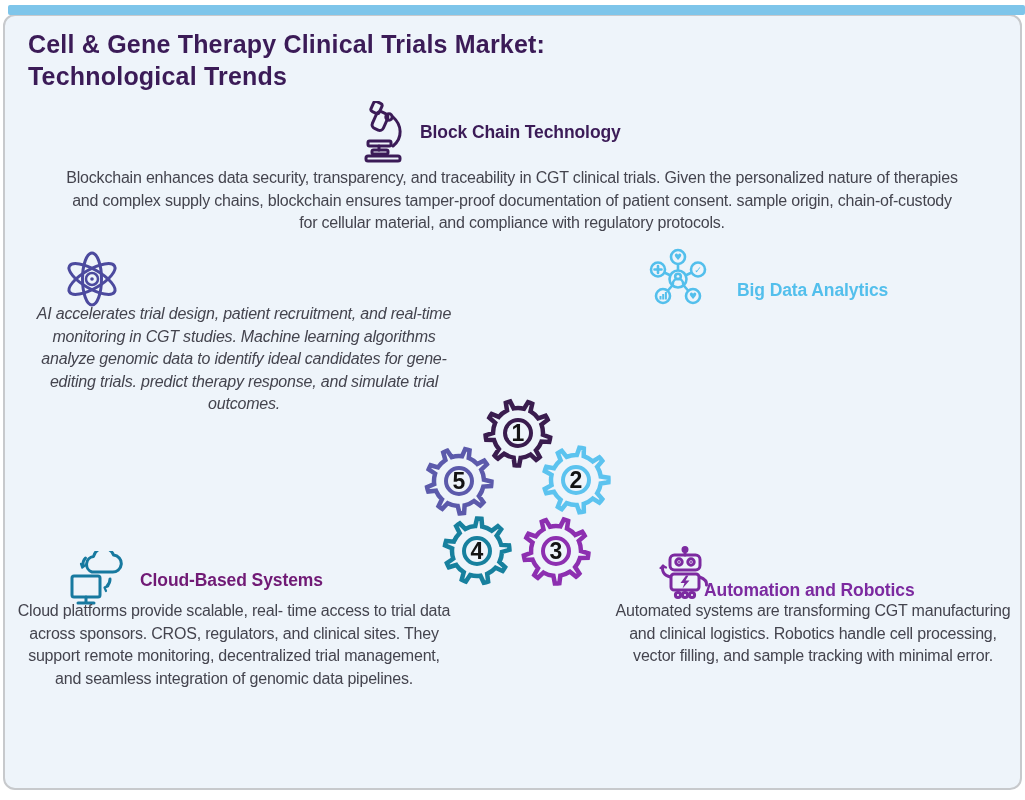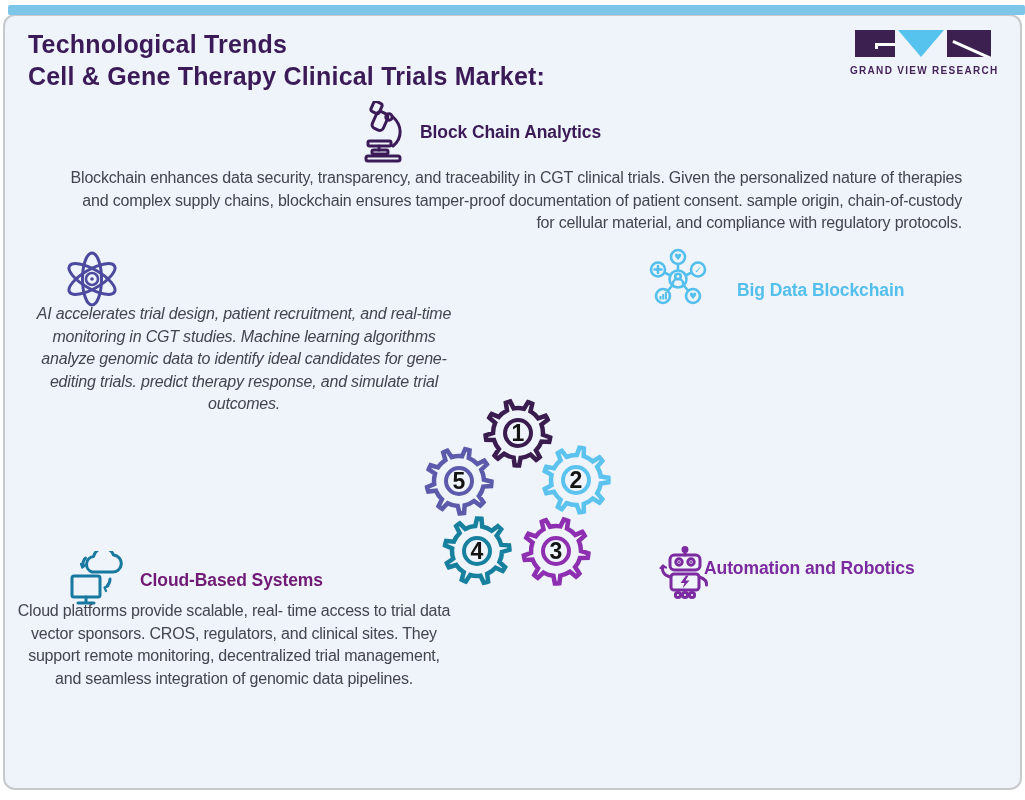--- a/index.html
+++ b/index.html
@@ -33,25 +33,25 @@
   .logo-tri { width:0; height:0; border-left:23px solid transparent; border-right:23px solid transparent;
               border-top:27px solid #56C2EE; }
   .logo-text { margin-top:7px; font-size:10px; font-weight:bold; letter-spacing:1.3px;
                color:#45245A; white-space:nowrap; }
   
   .sec-title { position:absolute; font-weight:bold; font-size:17.5px; z-index:2; letter-spacing:-0.1px; }
   .t-blockchain { left:420px; top:122px; color:#3B1B57; }
   .t-ai         { left:127px; top:274px; color:#4C4A9E; }
   .t-bigdata    { left:737px; top:280px; color:#53BFEC; }
   .t-cloud      { left:140px; top:570px; color:#701a75; }
-  .t-automation { left:704px; top:558px; color:#7C2AA0; }
+  .t-automation { left:704px; top:580px; color:#7C2AA0; }
   
   .sec-text { position:absolute; color:#44444E; font-size:16px; line-height:22.5px;
               text-align:center; letter-spacing:-0.2px; z-index:2; }
-  .x-blockchain { left:62px;  top:167px; width:900px;text-align:right; }
+  .x-blockchain { left:62px;  top:167px; width:900px; }
   .x-ai         { left:32px;  top:303px; width:424px;font-style:italic; }
   .x-bigdata    { left:604px; top:310px; width:416px; }
   .x-cloud      { left:13px;  top:600px; width:442px; }
   .x-automation { left:607px; top:600px; width:412px; }
   .icon { position:absolute; z-index:2; }
   .i-blockchain { left:362px; top:101px; }
   .i-ai         { left:60px;  top:250px; }
   .i-bigdata    { left:646px; top:247px; }
   .i-cloud      { left:70px;  top:551px; }
   .i-automation { left:654px; top:546px; }
@@ -59,49 +59,36 @@
   .gear-num { font-family:"Liberation Sans", sans-serif; font-size:23px; font-weight:bold; fill:#141414; }
 </style>
 </head>
 <body>
 
 <div class="page">
   <div class="top-bar"></div>
   <div class="card"></div>
 
   <h1 class="page-title">
+    <div>Cell &amp; Gene Therapy Clinical Trials Market:</div>
     <div>Technological Trends</div>
-    <div>Cell &amp; Gene Therapy Clinical Trials Market:</div>
   </h1>
 
-  <div class="logo">
-    <div class="logo-row">
-      <div class="logo-block">
-        <span class="g-line"></span>
-        <span class="g-stub"></span>
-      </div>
-      <div class="logo-tri"></div>
-      <div class="logo-block r">
-        <span class="r-line"></span>
-      </div>
-    </div>
-    <div class="logo-text">GRAND VIEW RESEARCH</div>
-  </div>
 
   <svg class="icon i-blockchain" width="46" height="62" viewBox="0 0 46 62" fill="none" stroke="#3B1B57" stroke-width="3" stroke-linecap="round" stroke-linejoin="round">
     <rect x="10" y="1" width="9" height="11" rx="2.5" transform="rotate(24 14.5 6.5)"></rect>
     <rect x="12" y="11" width="12" height="18" rx="4" transform="rotate(24 18 20)"></rect>
     <circle cx="27" cy="16" r="3.2"></circle>
     <path d="M31 16 C 40 24, 41 37, 31 45"></path>
     <rect x="6" y="40" width="23" height="5" rx="1.5"></rect>
     <path d="M17 45 L17 49"></path>
     <rect x="10" y="49" width="16" height="4" rx="1.5"></rect>
     <rect x="4" y="55" width="34" height="5" rx="2"></rect>
   </svg>
-  <h2 class="sec-title t-blockchain">Block Chain Analytics</h2>
+  <h2 class="sec-title t-blockchain">Block Chain Technology</h2>
   <p class="sec-text x-blockchain">Blockchain enhances data security, transparency, and traceability in CGT clinical trials. Given the personalized nature of therapies and complex supply chains, blockchain ensures tamper-proof documentation of patient consent. sample origin, chain-of-custody for cellular material, and compliance with regulatory protocols.</p>
 
   <svg class="icon i-ai" width="64" height="58" viewBox="0 0 64 58" fill="none" stroke="#4C4A9E" stroke-width="3">
     <ellipse cx="32" cy="29" rx="26" ry="9.5" transform="rotate(90 32 29)"></ellipse>
     <ellipse cx="32" cy="29" rx="26" ry="9.5" transform="rotate(30 32 29)"></ellipse>
     <ellipse cx="32" cy="29" rx="26" ry="9.5" transform="rotate(150 32 29)"></ellipse>
     <circle cx="32" cy="29" r="6" stroke-width="2.5"></circle>
     <circle cx="32" cy="29" r="1.8" fill="#4C4A9E" stroke="none"></circle>
   </svg>
   <p class="sec-text x-ai">AI accelerates trial design, patient recruitment, and real-time monitoring in CGT studies. Machine learning algorithms analyze genomic data to identify ideal candidates for gene-editing trials. predict therapy response, and simulate trial outcomes.</p>
@@ -119,21 +106,21 @@
     <text x="52" y="26" text-anchor="middle" font-size="9" fill="#53BFEC" stroke="none" font-family="DejaVu Sans, sans-serif">✓</text>
     <circle cx="17" cy="49" r="7" fill="#EEF4FA"></circle>
     <g fill="#53BFEC" stroke="none">
       <rect x="13.5" y="49" width="2" height="3.5"></rect>
       <rect x="16.2" y="47" width="2" height="5.5"></rect>
       <rect x="18.9" y="45" width="2" height="7.5"></rect>
     </g>
     <circle cx="47" cy="49" r="7" fill="#EEF4FA"></circle>
     <text x="47" y="52.4" text-anchor="middle" font-size="9" fill="#53BFEC" stroke="none" font-family="DejaVu Sans, sans-serif">♥</text>
   </svg>
-  <h2 class="sec-title t-bigdata">Big Data Blockchain</h2>
+  <h2 class="sec-title t-bigdata">Big Data Analytics</h2>
 
   <svg class="gears" width="230" height="220" viewBox="0 0 230 220">
     <defs>
       <path id="gear-path" fill="none" stroke-width="4.5" d="M24.76,3.48 A25 25 0 0 1 21.20,13.25 L26.29,19.10 A32.5 32.5 0 0 1 23.38,22.58 L16.73,18.58 A25 25 0 0 1 7.73,23.78 L7.86,31.53 A32.5 32.5 0 0 1 3.40,32.32 L0.87,24.98 A25 25 0 0 1 -9.37,23.18 L-14.25,29.21 A32.5 32.5 0 0 1 -18.17,26.94 L-15.39,19.70 A25 25 0 0 1 -22.07,11.74 L-29.69,13.22 A32.5 32.5 0 0 1 -31.24,8.96 L-24.45,5.20 A25 25 0 0 1 -24.45,-5.20 L-31.24,-8.96 A32.5 32.5 0 0 1 -29.69,-13.22 L-22.07,-11.74 A25 25 0 0 1 -15.39,-19.70 L-18.17,-26.94 A32.5 32.5 0 0 1 -14.25,-29.21 L-9.37,-23.18 A25 25 0 0 1 0.87,-24.98 L3.40,-32.32 A32.5 32.5 0 0 1 7.86,-31.53 L7.73,-23.78 A25 25 0 0 1 16.73,-18.58 L23.38,-22.58 A32.5 32.5 0 0 1 26.29,-19.10 L21.20,-13.25 A25 25 0 0 1 24.76,-3.48 L32.42,-2.27 A32.5 32.5 0 0 1 32.42,2.27 Z"></path>
     </defs>
     <g>
       <use href="#gear-path" transform="translate(118 48) rotate(12)" stroke="#3A1C4E"></use>
       <circle cx="118" cy="48" r="13" fill="none" stroke-width="4" stroke="#3A1C4E"></circle>
       <text class="gear-num" x="118" y="56" text-anchor="middle">1</text>
     </g>
@@ -162,33 +149,34 @@
   <svg class="icon i-cloud" width="62" height="60" viewBox="0 0 62 60" fill="none" stroke="#17799F" stroke-width="3" stroke-linecap="round" stroke-linejoin="round">
     <rect x="2" y="25" width="28" height="21" rx="2"></rect>
     <path d="M16 46 L16 52 M8 52 L24 52"></path>
     <path d="M22 21 a8 8 0 0 1 1.5-15.5 a10.5 10.5 0 0 1 20-1.5 a7.5 7.5 0 0 1 -1.5 17 Z"></path>
     <path d="M13 14 a9 9 0 0 1 2.5-7"></path>
     <path d="M12.2 16.5 L15.5 14.2 M12.2 16.5 L11 12.8" stroke-width="2.2"></path>
     <path d="M40 28 a9 9 0 0 1 -3 7"></path>
     <path d="M34.5 36.5 L38.2 35.2 M34.5 36.5 L36 40" stroke-width="2.2"></path>
   </svg>
   <h2 class="sec-title t-cloud">Cloud-Based Systems</h2>
-  <p class="sec-text x-cloud">Cloud platforms provide scalable, real- time access to trial data vector sponsors. CROS, regulators, and clinical sites. They support remote monitoring, decentralized trial management, and seamless integration of genomic data pipelines.</p>
+  <p class="sec-text x-cloud">Cloud platforms provide scalable, real- time access to trial data across sponsors. CROS, regulators, and clinical sites. They support remote monitoring, decentralized trial management, and seamless integration of genomic data pipelines.</p>
 
   <svg class="icon i-automation" width="62" height="58" viewBox="0 0 62 58" fill="none" stroke="#7C2AA0" stroke-width="3" stroke-linecap="round" stroke-linejoin="round">
     <circle cx="31" cy="3.5" r="2" fill="#7C2AA0"></circle>
     <path d="M31 6 L31 9"></path>
     <rect x="16" y="9" width="30" height="15" rx="4.5"></rect>
     <circle cx="25" cy="16" r="3.2"></circle>
     <circle cx="25" cy="16" r="1" fill="#7C2AA0" stroke="none"></circle>
     <circle cx="37" cy="16" r="3.2"></circle>
     <circle cx="37" cy="16" r="1" fill="#7C2AA0" stroke="none"></circle>
     <rect x="17" y="28" width="28" height="16" rx="3"></rect>
     <polygon points="32,29.5 26.5,37 30.5,37 28.5,42.5 35.5,34.5 31.5,34.5 34.5,29.5" fill="#7C2AA0" stroke="none"></polygon>
     <path d="M16.5 31 C 10 30, 7.5 25, 9 20"></path>
     <path d="M9 20 L6.5 22 M9 20 L12 21.5" stroke-width="2.2"></path>
     <path d="M45.5 31 C 51 33, 53 36, 52.5 39"></path>
     <circle cx="24" cy="49" r="2.6"></circle>
     <circle cx="31" cy="49" r="2.6"></circle>
     <circle cx="38" cy="49" r="2.6"></circle>
   </svg>
   <h2 class="sec-title t-automation">Automation and Robotics</h2>
+  <p class="sec-text x-automation">Automated systems are transforming CGT manufacturing and clinical logistics. Robotics handle cell processing, vector filling, and sample tracking with minimal error.</p>
 </div>
 
 </body></html>

